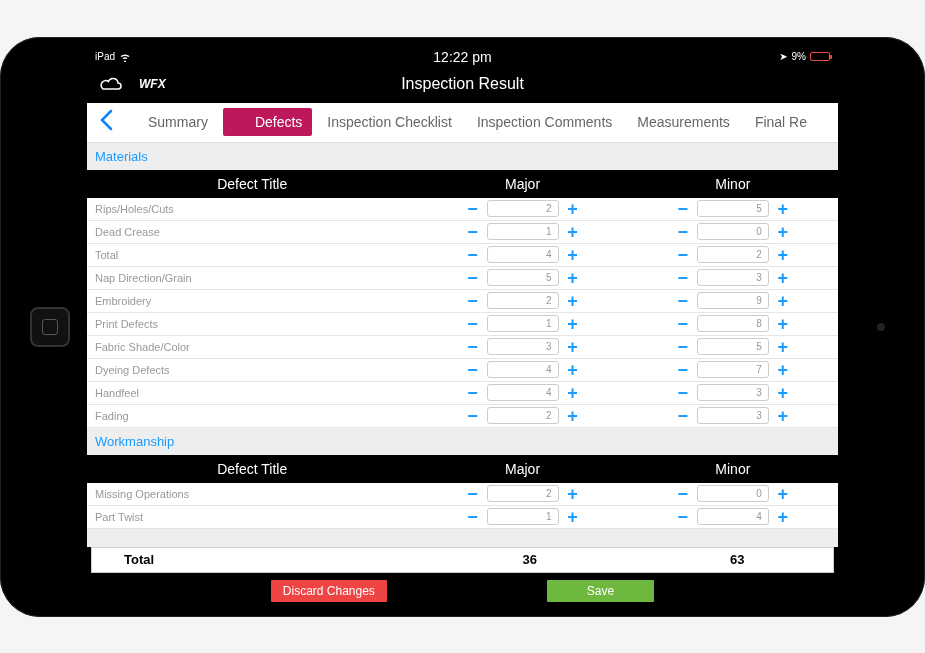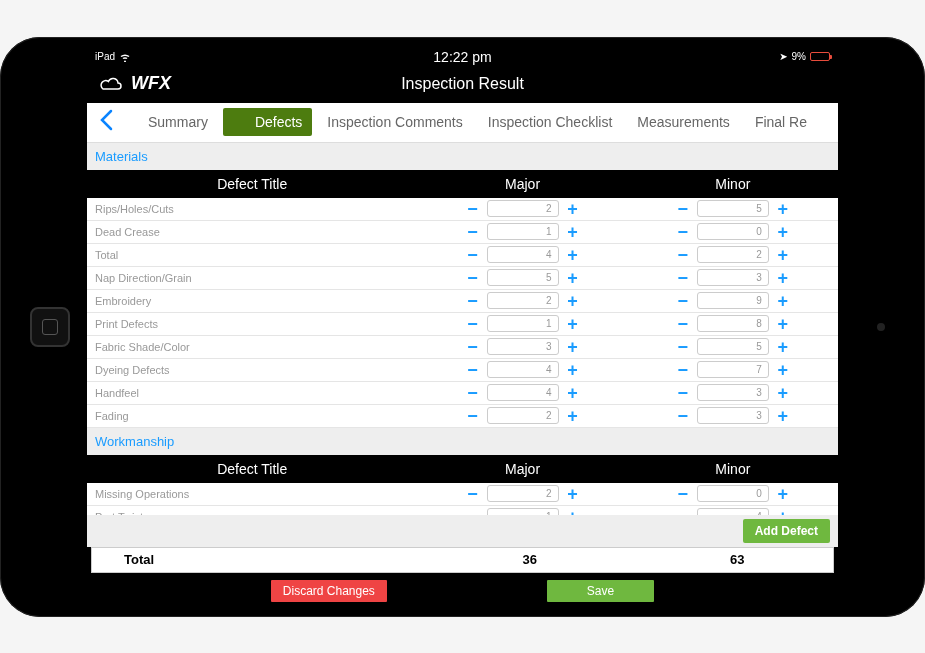--- a/index.html
+++ b/index.html
@@ -10,28 +10,28 @@
 .camera { position: absolute; right: 40px; top: 50%; transform: translateY(-50%); width: 8px; height: 8px; background: #222; border-radius: 50%; }
 .screen { width: 100%; height: 100%; background: #000; border-radius: 4px; overflow: hidden; display: flex; flex-direction: column; border: 2px solid #000; }
 .status-bar { height: 16px; background: #000; color: #fff; display: flex; align-items: center; justify-content: space-between; padding: 0 8px; font-size: 10px; }
 .status-left { display: flex; align-items: center; gap: 4px; }
 .status-center { position: absolute; left: 50%; transform: translateX(-50%); font-size: 14px; }
 .status-right { display: flex; align-items: center; gap: 4px; }
 .battery { display: inline-block; width: 20px; height: 9px; border: 1px solid #e74c3c; border-radius: 2px; position: relative; }
 .battery::after { content: ''; position: absolute; right: -3px; top: 2px; width: 2px; height: 4px; background: #e74c3c; border-radius: 0 1px 1px 0; }
 .battery-fill { width: 15%; height: 100%; background: #e74c3c; }
 .header-bar { height: 38px; background: #000; color: #fff; display: flex; align-items: center; position: relative; padding: 0 12px; }
-.logo { display: flex; align-items: center; gap: 8px; font-weight: bold; font-size: 18px; font-style: italic; }
+.logo { display: flex; align-items: center; gap: 16px; font-weight: bold; font-size: 12px; font-style: italic; }
 .cloud-icon { width: 24px; height: 16px; }
 .header-title { position: absolute; left: 50%; transform: translateX(-50%); font-size: 16px; font-weight: 400; }
 .tab-bar { height: 40px; background: #fff; display: flex; align-items: center; padding: 0 8px; border-bottom: 1px solid #ddd; }
 .back-chevron { color: #0a84ff; font-size: 28px; font-weight: 300; padding: 0 12px 0 4px; cursor: pointer; }
 .tabs { display: flex; gap: 5px; align-items: center; flex: 1; justify-content: center; overflow: hidden; }
 .tab { padding: 6px 10px; font-size: 14px; color: #666; cursor: pointer; white-space: nowrap; }
-.tab.active { background: #4d7c0f; color: #fff; border-radius: 2px; padding-left: 32px; }
+.tab.active { background: #be185d; color: #fff; border-radius: 2px; padding-left: 32px; }
 .content { flex: 1; background: #eee; overflow-y: auto; }
 .section-label { color: #1a9cff; font-size: 13px; padding: 6px 8px; background: #eee; }
 .table-header { display: flex; background: #000; color: #fff; height: 28px; align-items: center; }
 .col-title { flex: 0 0 44%; text-align: center; font-size: 14px; }
 .col-major { flex: 0 0 28%; text-align: center; font-size: 14px; }
 .col-minor { flex: 0 0 28%; text-align: center; font-size: 14px; }
 .row { display: flex; background: #fff; border-bottom: 1px solid #e5e5e5; height: 23px; align-items: center; }
 .row-title { flex: 0 0 44%; padding-left: 8px; font-size: 11px; color: #999; }
 .row-cell { flex: 0 0 28%; display: flex; align-items: center; justify-content: center; gap: 6px; }
 .stepper-btn { color: #1a9cff; font-size: 18px; font-weight: bold; cursor: pointer; width: 16px; text-align: center; line-height: 1; }
@@ -81,22 +81,22 @@
 
     <div class="tab-bar">
       <div class="back-chevron">
         <svg width="14" height="22" viewBox="0 0 14 22">
             <path d="M12 2L3 11l9 9" stroke="#0a84ff" stroke-width="2.5" fill="none" stroke-linecap="round"></path>
           </svg>
       </div>
       <div class="tabs" id="tabs-container">
           <div class="tab">Summary</div>
           <div class="tab active">Defects</div>
+          <div class="tab">Inspection Checklist</div>
           <div class="tab">Inspection Comments</div>
-          <div class="tab">Inspection Checklist</div>
           <div class="tab">Measurements</div>
           <div class="tab">Final Re</div>
         </div>
     </div>
 
     <div class="content" id="content-area">
         <div class="section-label">Materials</div>
         <div class="table-header">
           <div class="col-title">Defect Title</div>
           <div class="col-major">Major</div>
@@ -259,23 +259,20 @@
             <span class="stepper-btn">+</span>
           </div>
           <div class="row-cell">
             <span class="stepper-btn">−</span>
             <input class="stepper-input" value="4" style="">
             <span class="stepper-btn">+</span>
           </div>
         </div>
       </div>
 
-    <div class="add-defect-row">
-      <button class="add-defect-btn">Add Defect</button>
-    </div>
 
     <div class="total-row">
       <div class="total-label">Total</div>
       <div class="total-val">36</div>
       <div class="total-val">63</div>
     </div>
 
     <div class="footer">
       <button class="discard-btn">Discard Changes</button>
       <button class="save-btn">Save</button>

